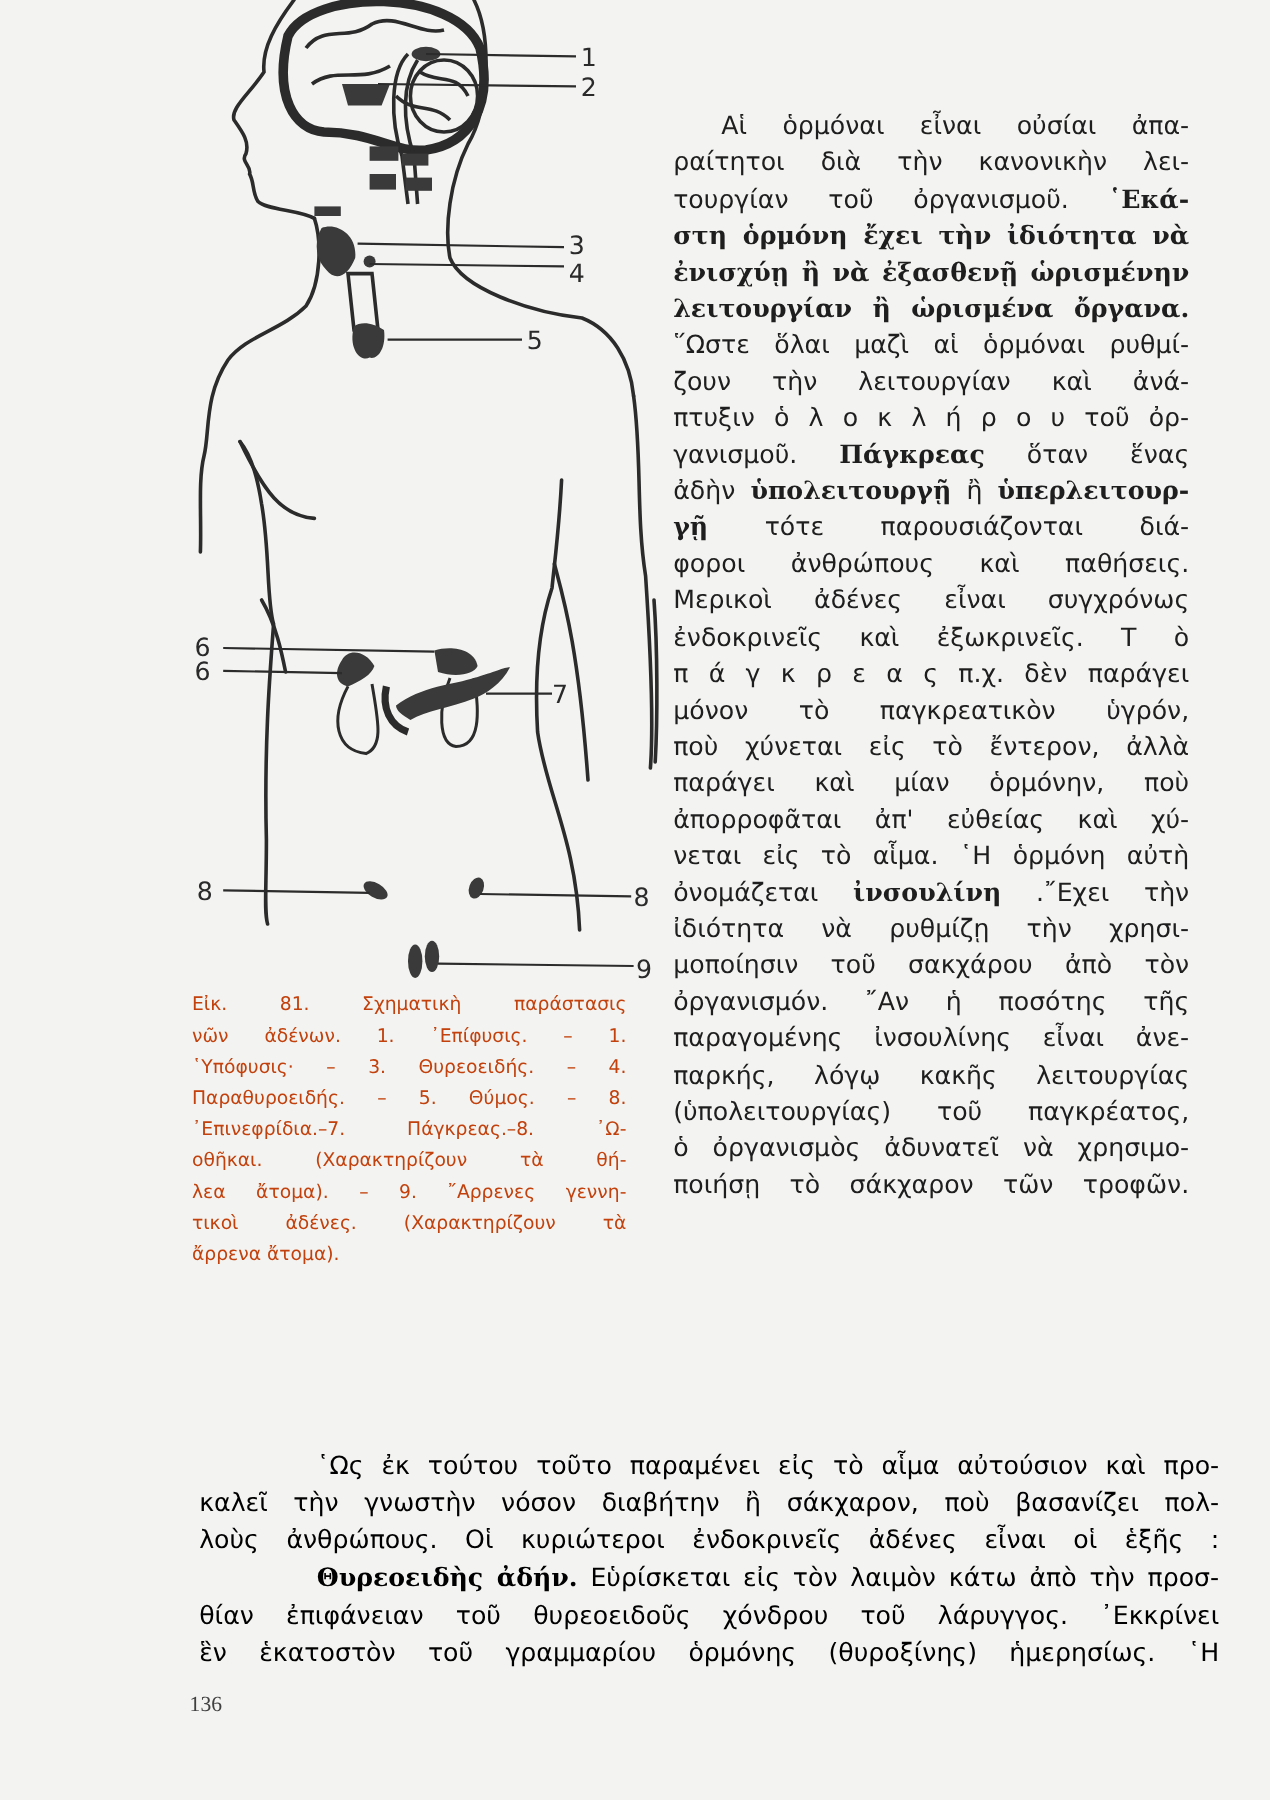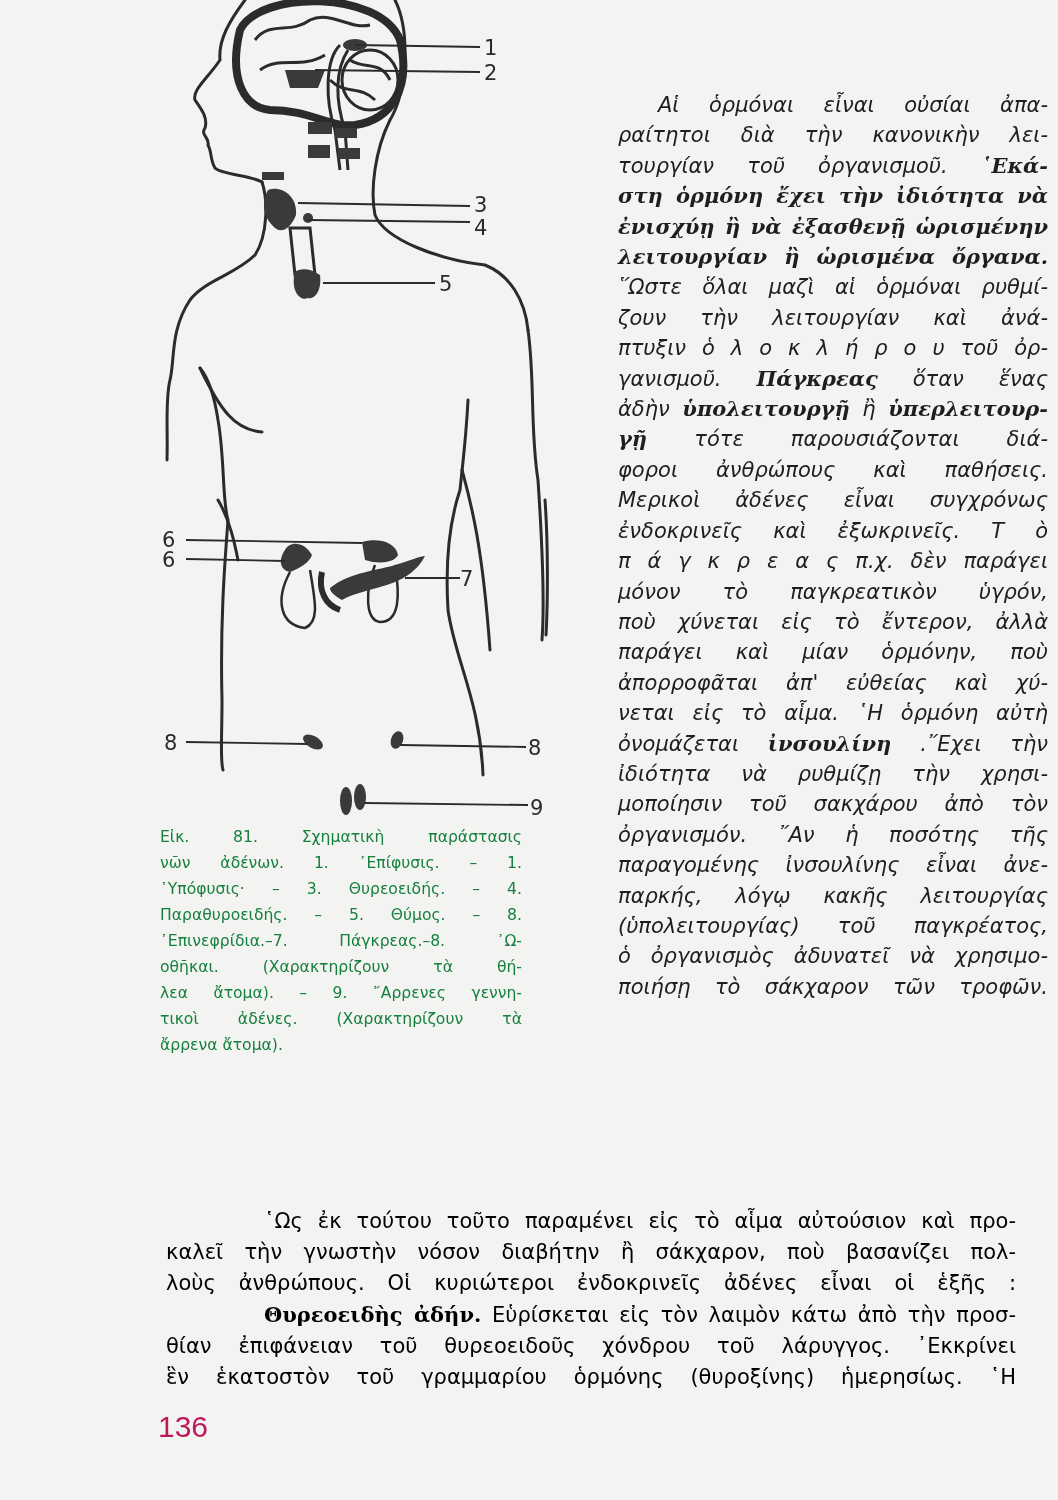--- a/index.html
+++ b/index.html
@@ -2,30 +2,30 @@
 <html><head>
 <meta charset="utf-8">
 <style>
   html, body { margin:0; padding:0; }
   body { width:1058px; height:1500px; background:#f3f3f1; position:relative; overflow:hidden;
          font-family:"DejaVu Sans", sans-serif; color:#1c1c1c; }
   .figure { position:absolute; left:150px; top:0; width:420px; height:820px; }
   .figure svg { width:100%; height:100%; }
   .lbl { font-family:"DejaVu Sans", sans-serif; font-size:21px; fill:#2a2a2a; }
   .caption { position:absolute; left:160px; top:824px; width:362px; font-size:15.6px; line-height:26px;
-             text-align:justify; color:#15803d; }
+             text-align:justify; color:#c2410c; }
   .caption .ln { display:block; white-space:nowrap; text-align-last:justify; }
   .caption .ln.last { text-align-last:left; }
-  .rightcol { position:absolute; left:618px; top:90px; width:430px; font-size:21px; line-height:30.4px; color:#1e1e1e;font-style:italic; }
+  .rightcol { position:absolute; left:561px; top:90px; width:430px; font-size:21px; line-height:30.4px; color:#1e1e1e; }
   .rightcol .ln, .full .ln { display:block; white-space:nowrap; text-align:justify; text-align-last:justify; }
   .ln.last { text-align-last:left !important; }
   .bold { font-family:"DejaVu Serif", serif; font-weight:bold; }
   .full { position:absolute; left:200px; top:1206px; width:816px; font-size:21px; line-height:31px; color:#000000; }
   .indent { padding-left:64px; }
-  .pagenum { position:absolute; left:158px; top:1410px; font-family:Liberation Sans, sans-serif; font-size:30px; color:#be185d; }
+  .pagenum { position:absolute; left:158px; top:1410px; font-family:Liberation Serif, serif; font-size:18px; color:#404040; }
 </style>
 </head>
 <body>
 
 <div class="figure">
   <svg viewBox="0 0 420 820">
     <g fill="none" stroke="#2b2b2b" stroke-width="3" stroke-linecap="round">
 
       <path d="M95 0 C 80 20, 68 40, 70 60 C 58 78, 42 90, 45 100 C 52 110, 58 118, 55 128 C 50 135, 60 138, 58 145 C 62 152, 60 160, 65 168 C 72 175, 100 175, 112 182"></path>
 

